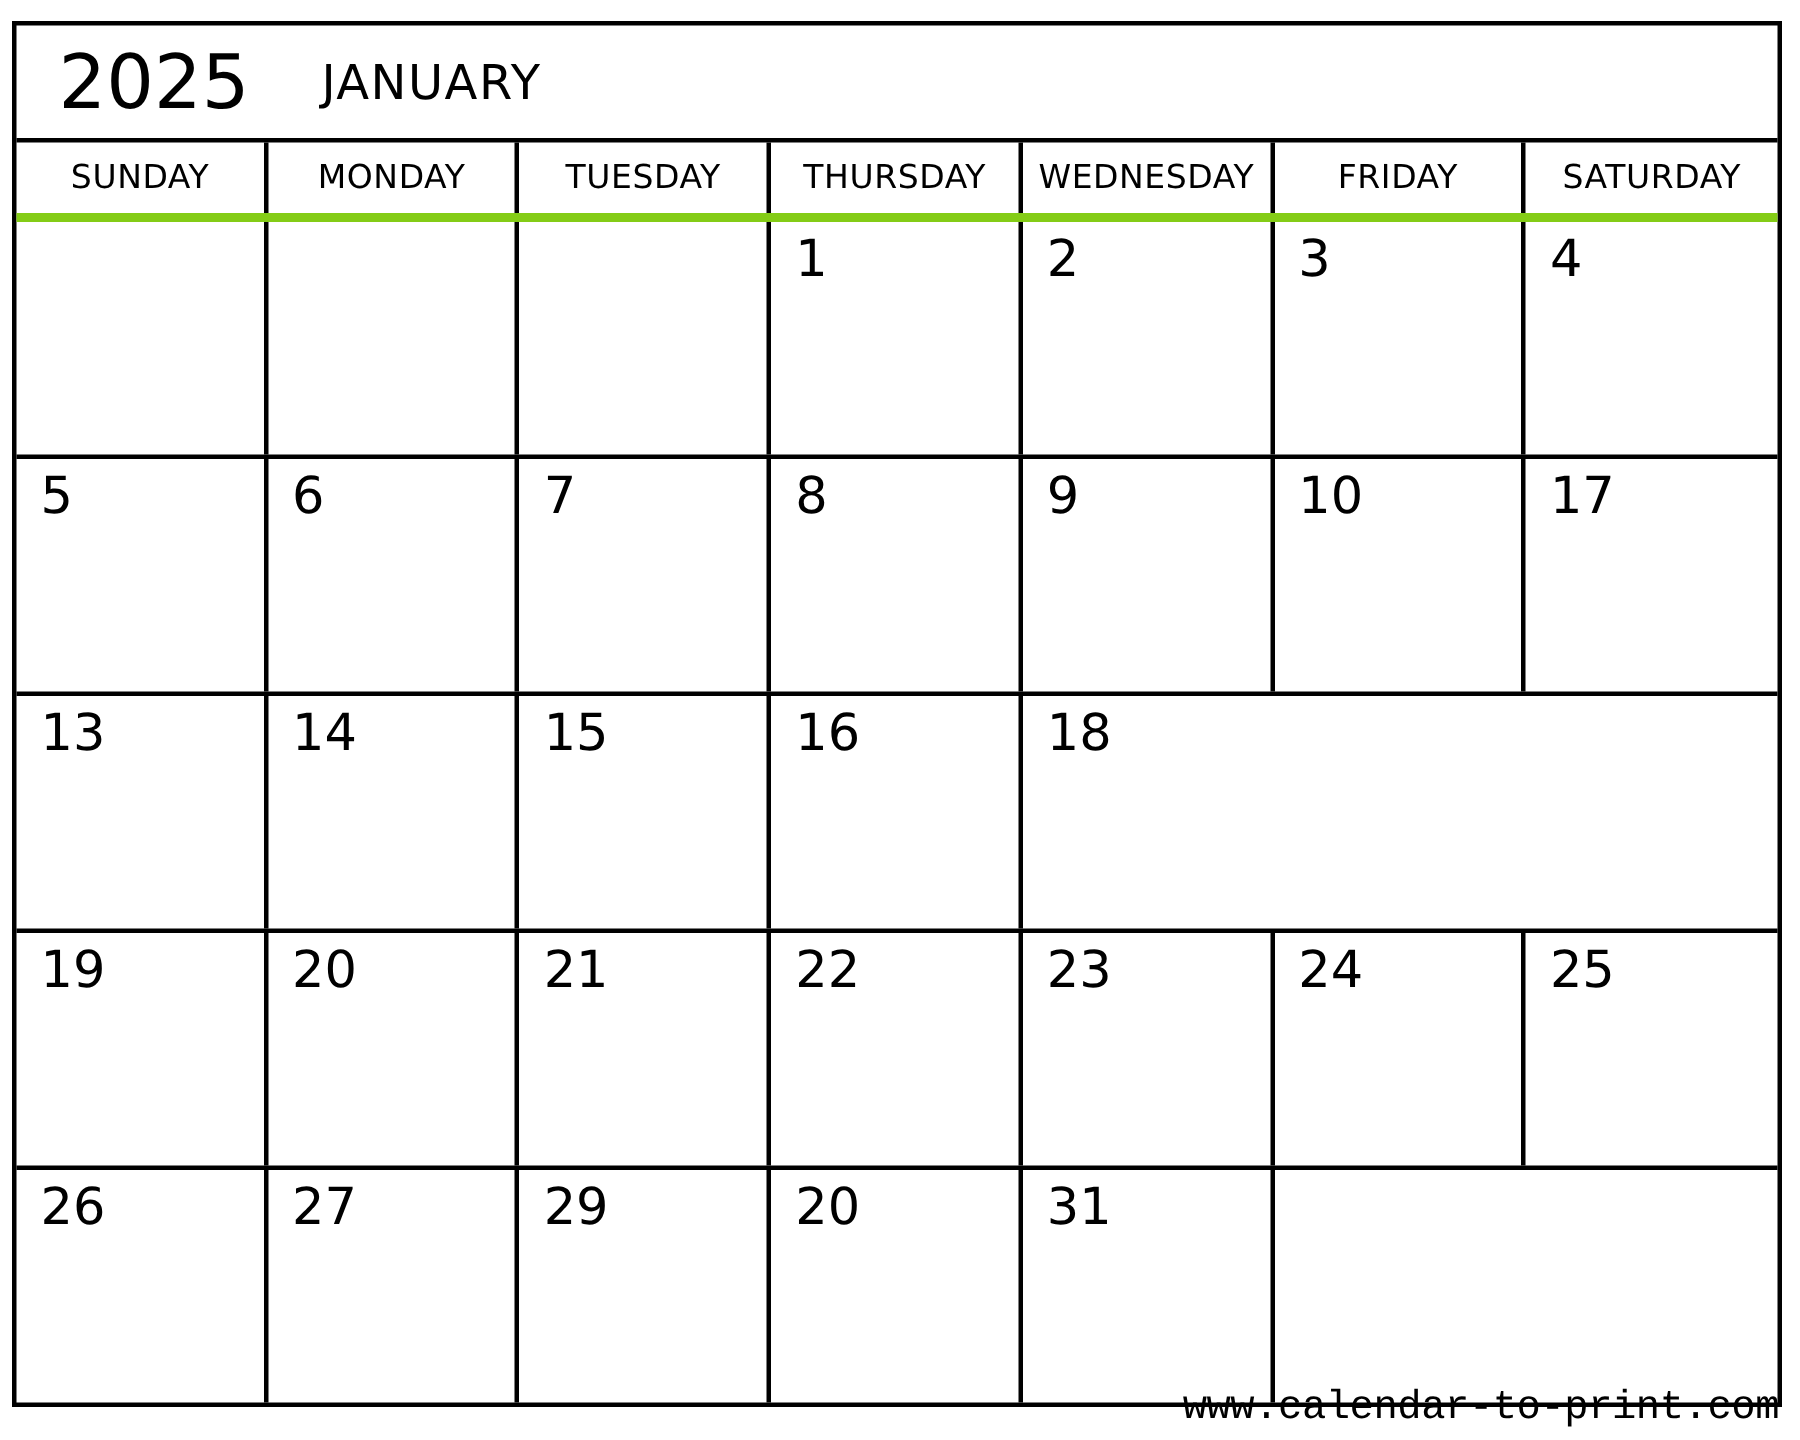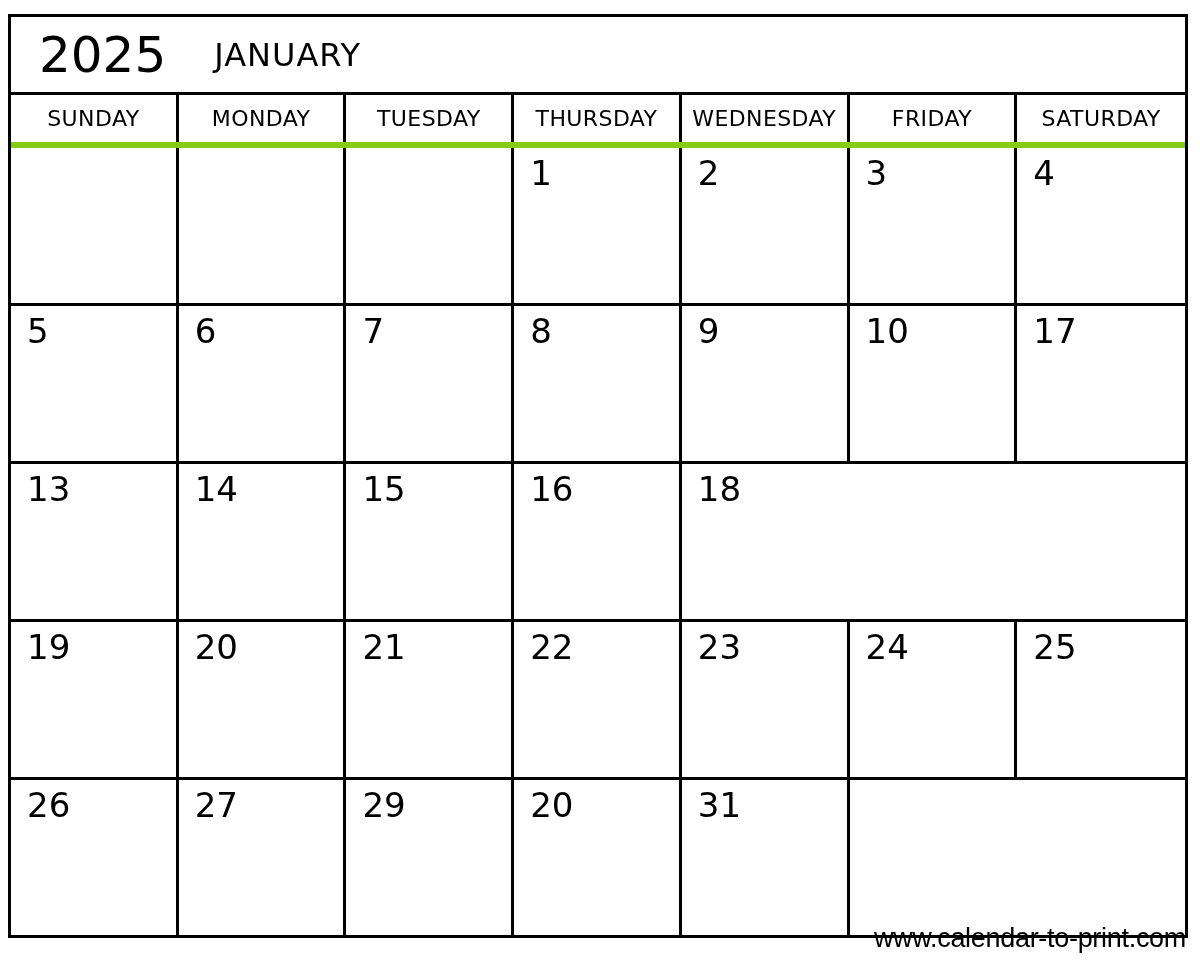--- a/index.html
+++ b/index.html
@@ -103,21 +103,21 @@
     line-height: 1.05;
   }
 
   
   .footer {
     position: absolute;
     right: 14px;
     bottom: 6px;
     font-size: 27px;
     letter-spacing: -0.3px;
-    font-family: Liberation Sans, sans-serif;
+    font-family: Liberation Mono, monospace;
   }
 </style>
 </head>
 <body>
 
 <div class="page">
 
   <div class="calendar">
 
     <div class="title-row">

